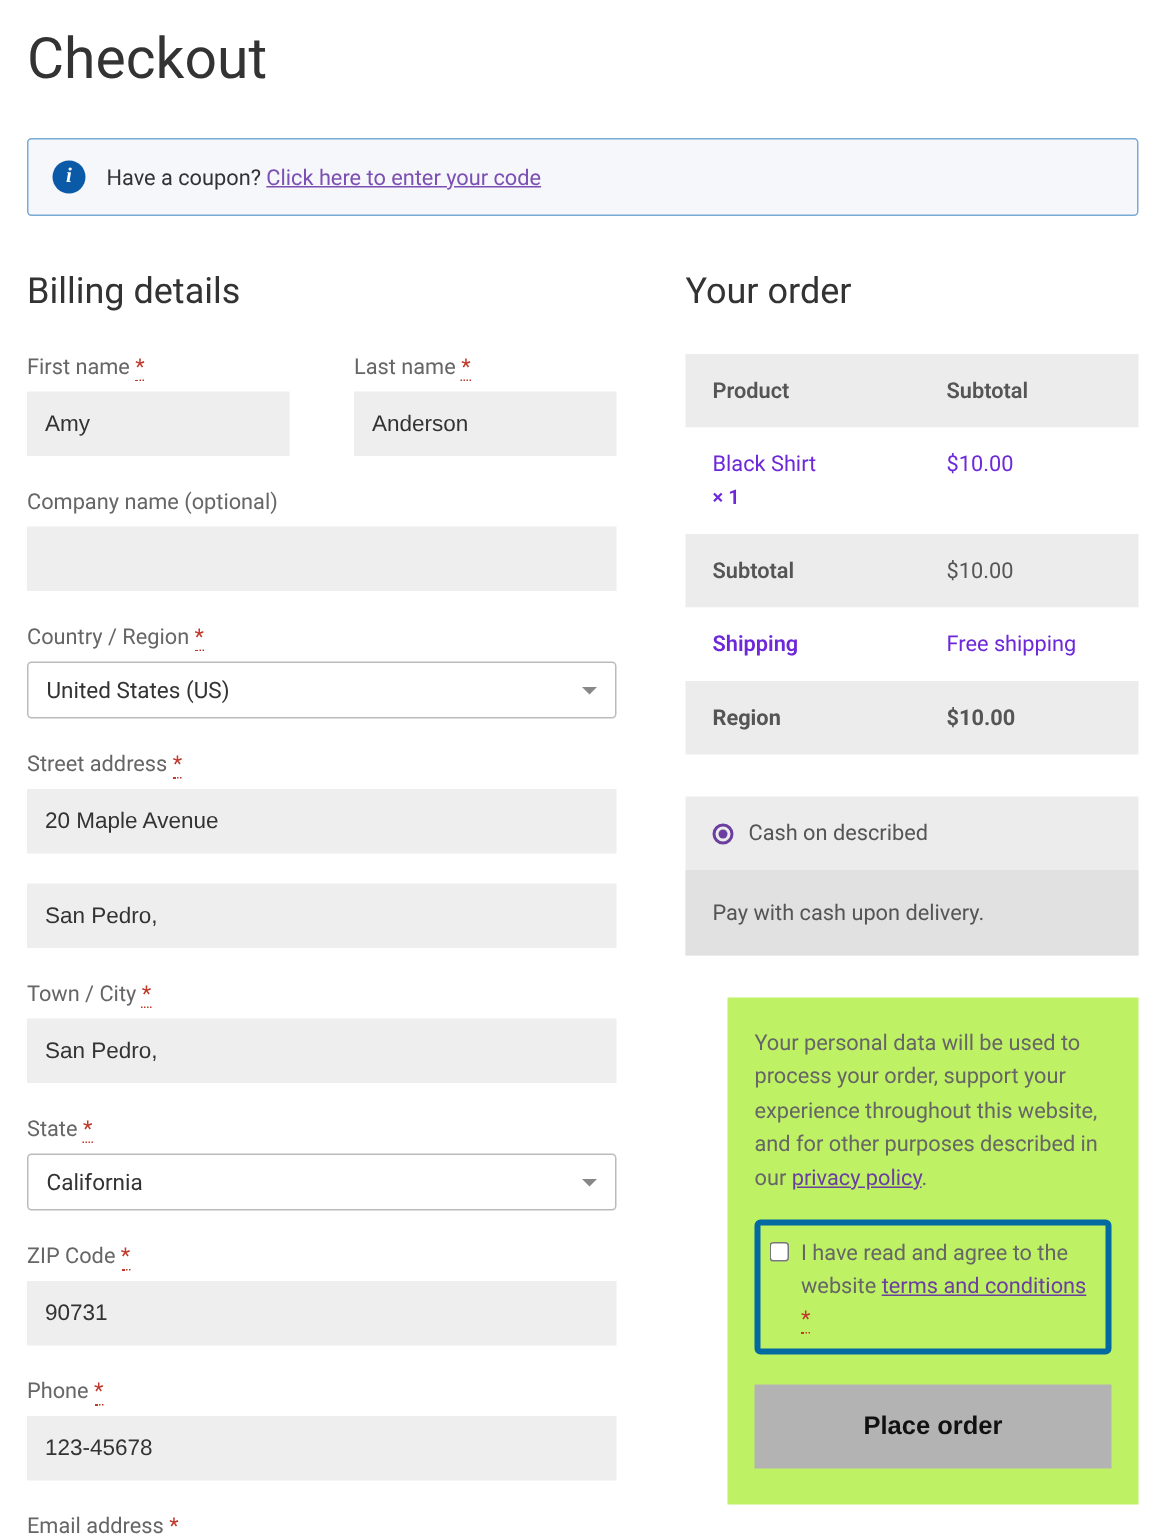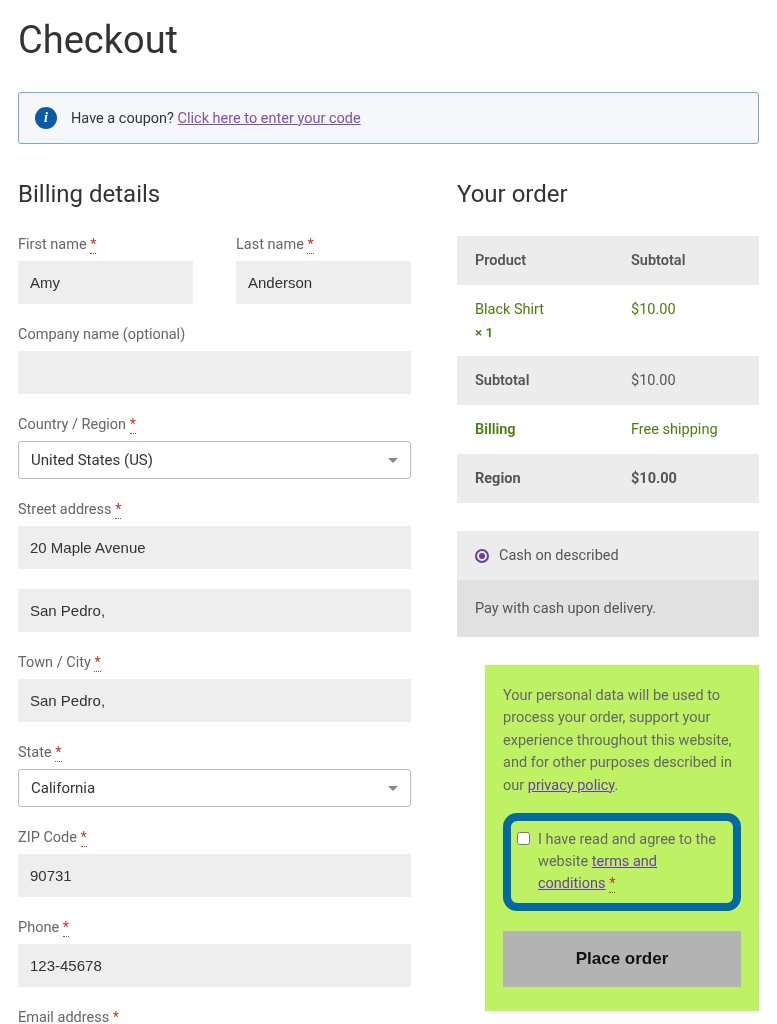--- a/index.html
+++ b/index.html
@@ -89,21 +89,21 @@
     border-right: 5px solid transparent;
     border-top: 5px solid #888;
   }
   
   .order-table { width: 100%; margin-top: 21px; }
   .order-table .row {
     display: flex;
     padding: 16px 18px;
   }
   .order-table .row.head { background: #ececec; font-weight: 600; color: #555; }
-  .order-table .row.body { background: #fff; color: #4d7c0f; }
+  .order-table .row.body { background: #fff; color: #6d28d9; }
   .order-table .row.sub { background: #ececec; color: #555; }
   .order-table .c1 { flex: 1; font-size: 14.5px; }
   .order-table .c2 { width: 110px; font-size: 14.5px; }
   .order-table .row.head .c1, .order-table .row.head .c2 { font-weight: 600; }
   .order-table .row.sub .c1 { font-weight: 600; }
   .order-table .row.total .c1, .order-table .row.total .c2 { font-weight: 700; }
   .prod-name { display:block; }
   .prod-qty { font-weight: 600; font-size: 13.5px; margin-top:6px; display:block; }
   
   .pay-box {
@@ -136,22 +136,22 @@
     background: #bef264;
     padding: 20px 18px 24px;
     color: #666;
     font-size: 14.5px;
     line-height: 1.55;
     margin-left: 28px;
   }
   .priv-box a { color: #6b3fa0; text-decoration: underline; }
   .terms-row {
     margin-top: 16px;
-    border: 8px solid #0369a1;
-    border-radius: 14px;
+    border: 4px solid #0369a1;
+    border-radius: 4px;
     padding: 8px 6px;
     display: flex;
     align-items: flex-start;
     gap: 8px;
     font-size: 14.5px;
     color: #666;
     line-height: 1.5;
   }
   .terms-row input[type=checkbox] { margin-top: 3px; }
   .place-btn {
@@ -282,21 +282,21 @@
           <span class="prod-name">Black Shirt</span>
           <span class="prod-qty">× 1</span>
         </div>
         <div class="c2">$10.00</div>
       </div>
       <div class="row sub">
         <div class="c1">Subtotal</div>
         <div class="c2">$10.00</div>
       </div>
       <div class="row body">
-        <div class="c1" style="font-weight:600;">Billing</div>
+        <div class="c1" style="font-weight:600;">Shipping</div>
         <div class="c2">Free shipping</div>
       </div>
       <div class="row sub total">
         <div class="c1">Region</div>
         <div class="c2">$10.00</div>
       </div>
     </div>
 
     <div class="pay-box">
       <div class="pay-head">

